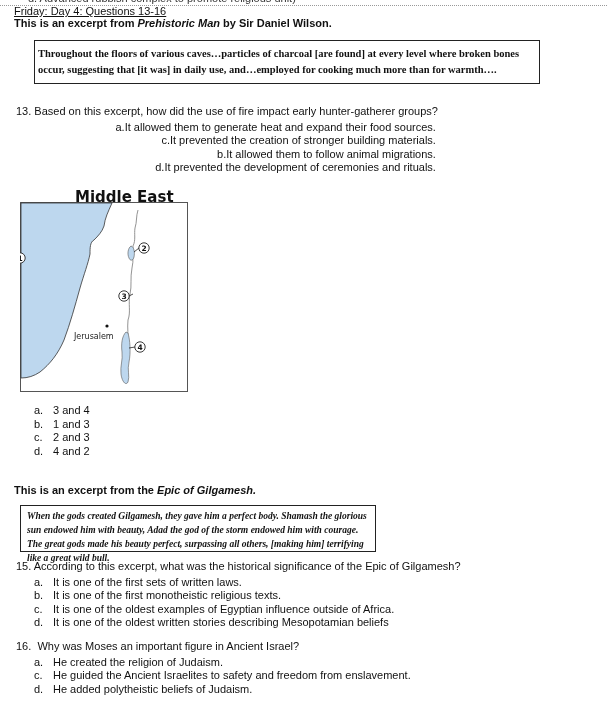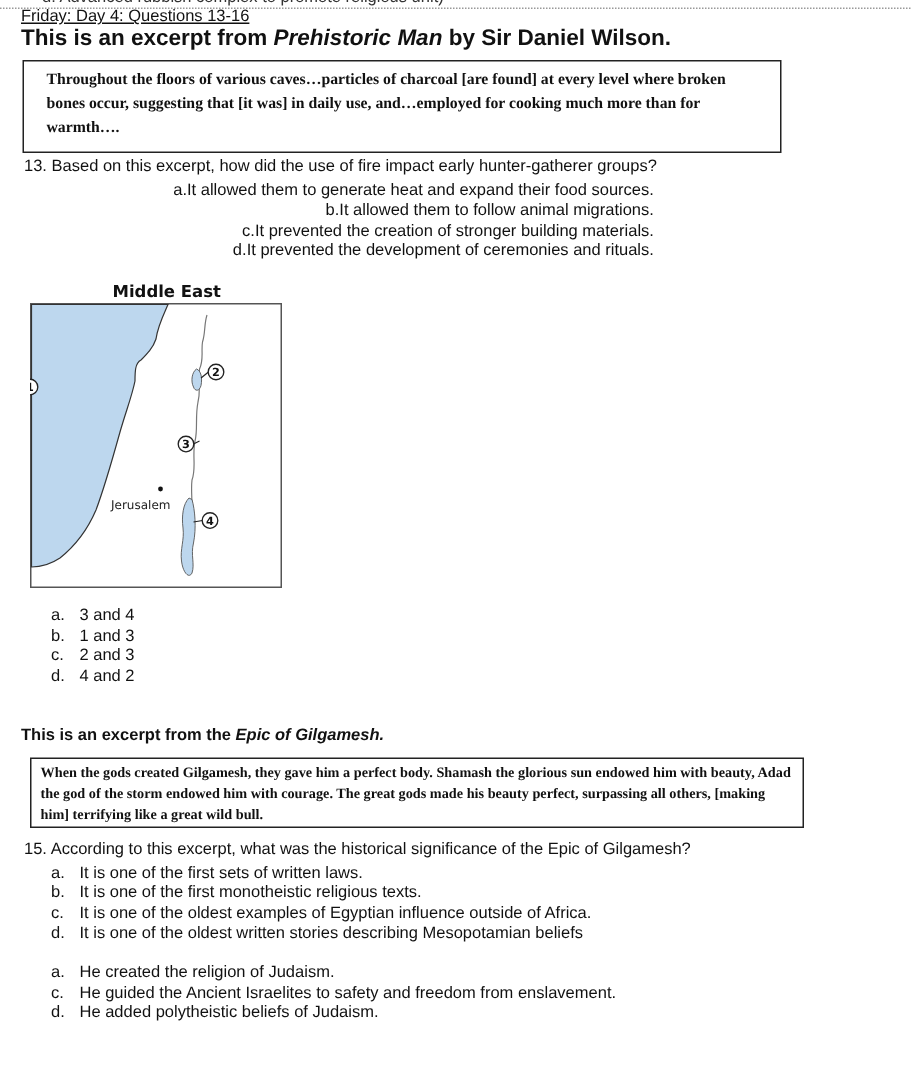--- a/index.html
+++ b/index.html
@@ -8,35 +8,35 @@
     font-family: "Liberation Sans", sans-serif; color: #111;
     font-size: 11px;
   }
   .topcut {
     position: absolute; left: 0; top: 0; width: 607px; height: 5px; overflow: hidden;
     border-bottom: 1px dotted #999;
   }
   .topcut span { position: absolute; left: 28px; top: -8px; font-size: 11px; color: #333; }
   .abs { position: absolute; }
   .heading { left: 14px; top: 5px; font-size: 11px; text-decoration: underline; }
-  .intro { left: 14px; top: 17px; font-size: 15px; font-weight: bold; }
+  .intro { left: 14px; top: 17px; font-size: 11px; font-weight: bold; }
   .intro i { font-style: italic; }
   .quote {
     border: 1px solid #222; background: #fff;
     font-family: "Liberation Serif", serif; font-weight: bold; color: #111;
     box-sizing: border-box;
   }
-  .quote1 { left: 15px; top: 40px; width: 506px; height: 62px; padding: 5px 15px; font-size: 10.5px; line-height: 16px; }
-  .quote2 { left: 20px; top: 505px; width: 516px; height: 47px; padding: 3px 6px; font-size: 9.5px; line-height: 14px; }
+  .quote1 { left: 34px; top: 40px; width: 506px; height: 44px; padding: 5px 3px; font-size: 10.5px; line-height: 16px; }
+  .quote2 { left: 20px; top: 505px; width: 356px; height: 47px; padding: 3px 6px; font-size: 9.5px; line-height: 14px; font-style: italic; }
   .q { left: 16px; font-size: 11px; line-height: 13.5px; }
   .q .stem { white-space: nowrap; }
   .q ol { list-style: none; margin: 2px; padding: 0; }
   .q li { padding-left: 16px; position: relative; white-space: nowrap; }
   .q li .letter { display: inline-block; width: 19px; }
-  .maptitle { left: 75px; top: 188px; font-size: 11px; font-weight: bold; font-family: "DejaVu Sans", sans-serif; }
+  .maptitle { left: 75px; top: 188px; font-size: 15px; font-weight: bold; font-family: "DejaVu Sans", sans-serif; }
   .map { left: 20px; top: 202px; width: 168px; height: 190px; }
   .intro2 { left: 14px; top: 484px; font-size: 11px; font-weight: bold; }
   .intro2 i { font-style: italic; }
 </style>
 </head>
 <body>
 
 <div class="topcut">
   <span>d.  Advanced rubbish complex to promote religious unit)</span>
 </div>
@@ -46,22 +46,22 @@
 <div class="abs intro">
   <span>This is an excerpt from </span><i>Prehistoric Man</i><span> by  Sir Daniel Wilson.</span>
 </div>
 
 <div class="abs quote quote1">Throughout the floors of various caves…particles of charcoal [are found] at every level where broken bones occur, suggesting that [it was] in daily use, and…employed for cooking much more than for warmth….</div>
 
 <div class="abs q" style="top:105px;text-align:right;">
   <div class="stem"><span>13.</span> <span>Based on this excerpt, how did the use of fire impact early hunter-gatherer groups?</span></div>
   <ol>
     <li><span class="letter">a.</span><span>It allowed them to generate heat and expand their food sources.</span></li>
+    <li><span class="letter">c.</span><span>It prevented the creation of stronger building materials.</span></li>
     <li><span class="letter">b.</span><span>It allowed them to follow animal migrations.</span></li>
-    <li><span class="letter">c.</span><span>It prevented the creation of stronger building materials.</span></li>
     <li><span class="letter">d.</span><span>It prevented the development of ceremonies and rituals.</span></li>
   </ol>
 </div>
 
 <div class="abs maptitle">Middle East</div>
 
 <svg class="abs map" viewBox="0 0 168 190" xmlns="http://www.w3.org/2000/svg">
   <rect x="0.5" y="0.5" width="167" height="189" fill="#fff" stroke="#555" stroke-width="1"></rect>
   <path d="M1,1 L92,1 C88,10 85,16 84,24 C82,30 78,34 74,38 C70,40 70,46 70,52 C68,62 64,72 60,86 C55,104 50,122 44,138 C38,152 30,162 20,170 C14,174 8,176 1,176 Z" fill="#bdd7ee" stroke="#333" stroke-width="0.8"></path>
   <path d="M118,8 C116,14 117,20 115,26 C114,32 116,38 113,44 C112,52 114,58 112,66 C110,76 112,84 110,92 C108,102 111,110 108,118 C107,126 109,134 107,140" fill="none" stroke="#777" stroke-width="0.8"></path>
@@ -112,18 +112,19 @@
   <div class="stem"><span>15.</span> <span>According to this excerpt, what was the historical significance of the Epic of Gilgamesh?</span></div>
   <ol>
     <li><span class="letter">a.</span><span>It is one of the first sets of written laws.</span></li>
     <li><span class="letter">b.</span><span>It is one of the first monotheistic religious texts.</span></li>
     <li><span class="letter">c.</span><span>It is one of the oldest examples of Egyptian influence outside of Africa.</span></li>
     <li><span class="letter">d.</span><span>It is one of the oldest written stories describing Mesopotamian beliefs</span></li>
   </ol>
 </div>
 
 <div class="abs q" style="top:640px;">
+  <div class="stem"><span>16.</span>&nbsp; <span>Why was Moses an important figure in Ancient Israel?</span></div>
   <ol>
     <li><span class="letter">a.</span><span>He created the religion of Judaism.</span></li>
     <li><span class="letter">c.</span><span>He guided the Ancient Israelites to safety and freedom from enslavement.</span></li>
     <li><span class="letter">d.</span><span>He added polytheistic beliefs of Judaism.</span></li>
   </ol>
 </div>
 
 </body></html>

